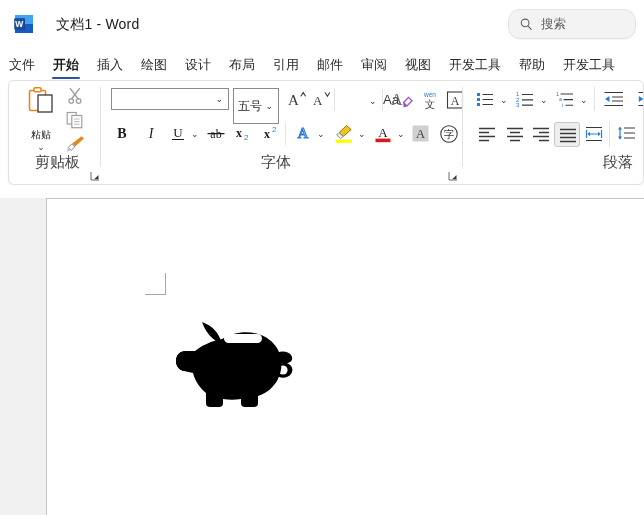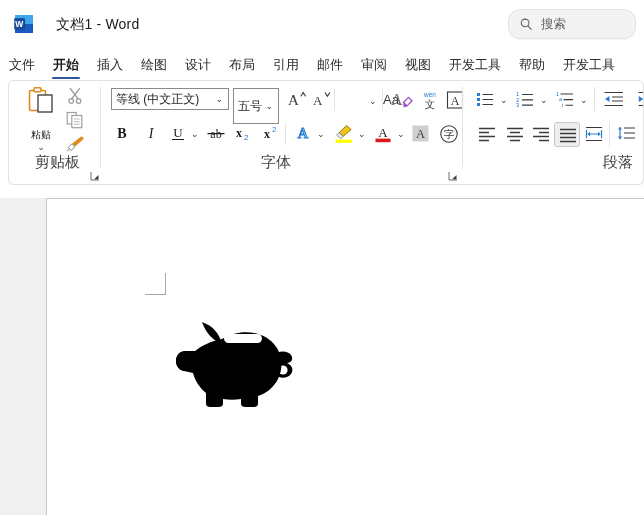--- a/index.html
+++ b/index.html
@@ -340,21 +340,20 @@
           <path d="M2 2 L2 10 L10 10" fill="none" stroke="#6b6b6b" stroke-width="1"></path>
           <path d="M9.5 5 L9.5 9.2 L5.2 9.2 Z" fill="#3a3a3a"></path>
         </svg>
       </div>
       <div class="grp-sep" style="left:91px;"></div>
     </div>
 
     <div class="grp" style="left:92px; width:362px;">
 
       <div class="combo" style="left:10px; top:7px; width:118px; height:22px;">
-        <span class="val">等线 (中文正文)</span>
         <span class="cb-caret">⌄</span>
       </div>
 
       <div class="combo" style="left:132px; top:7px; width:46px; height:36px;">
         <span class="val">五号</span>
         <span class="cb-caret">⌄</span>
       </div>
 
       <div class="ic" style="left:186px; top:9px;">
         <span>

